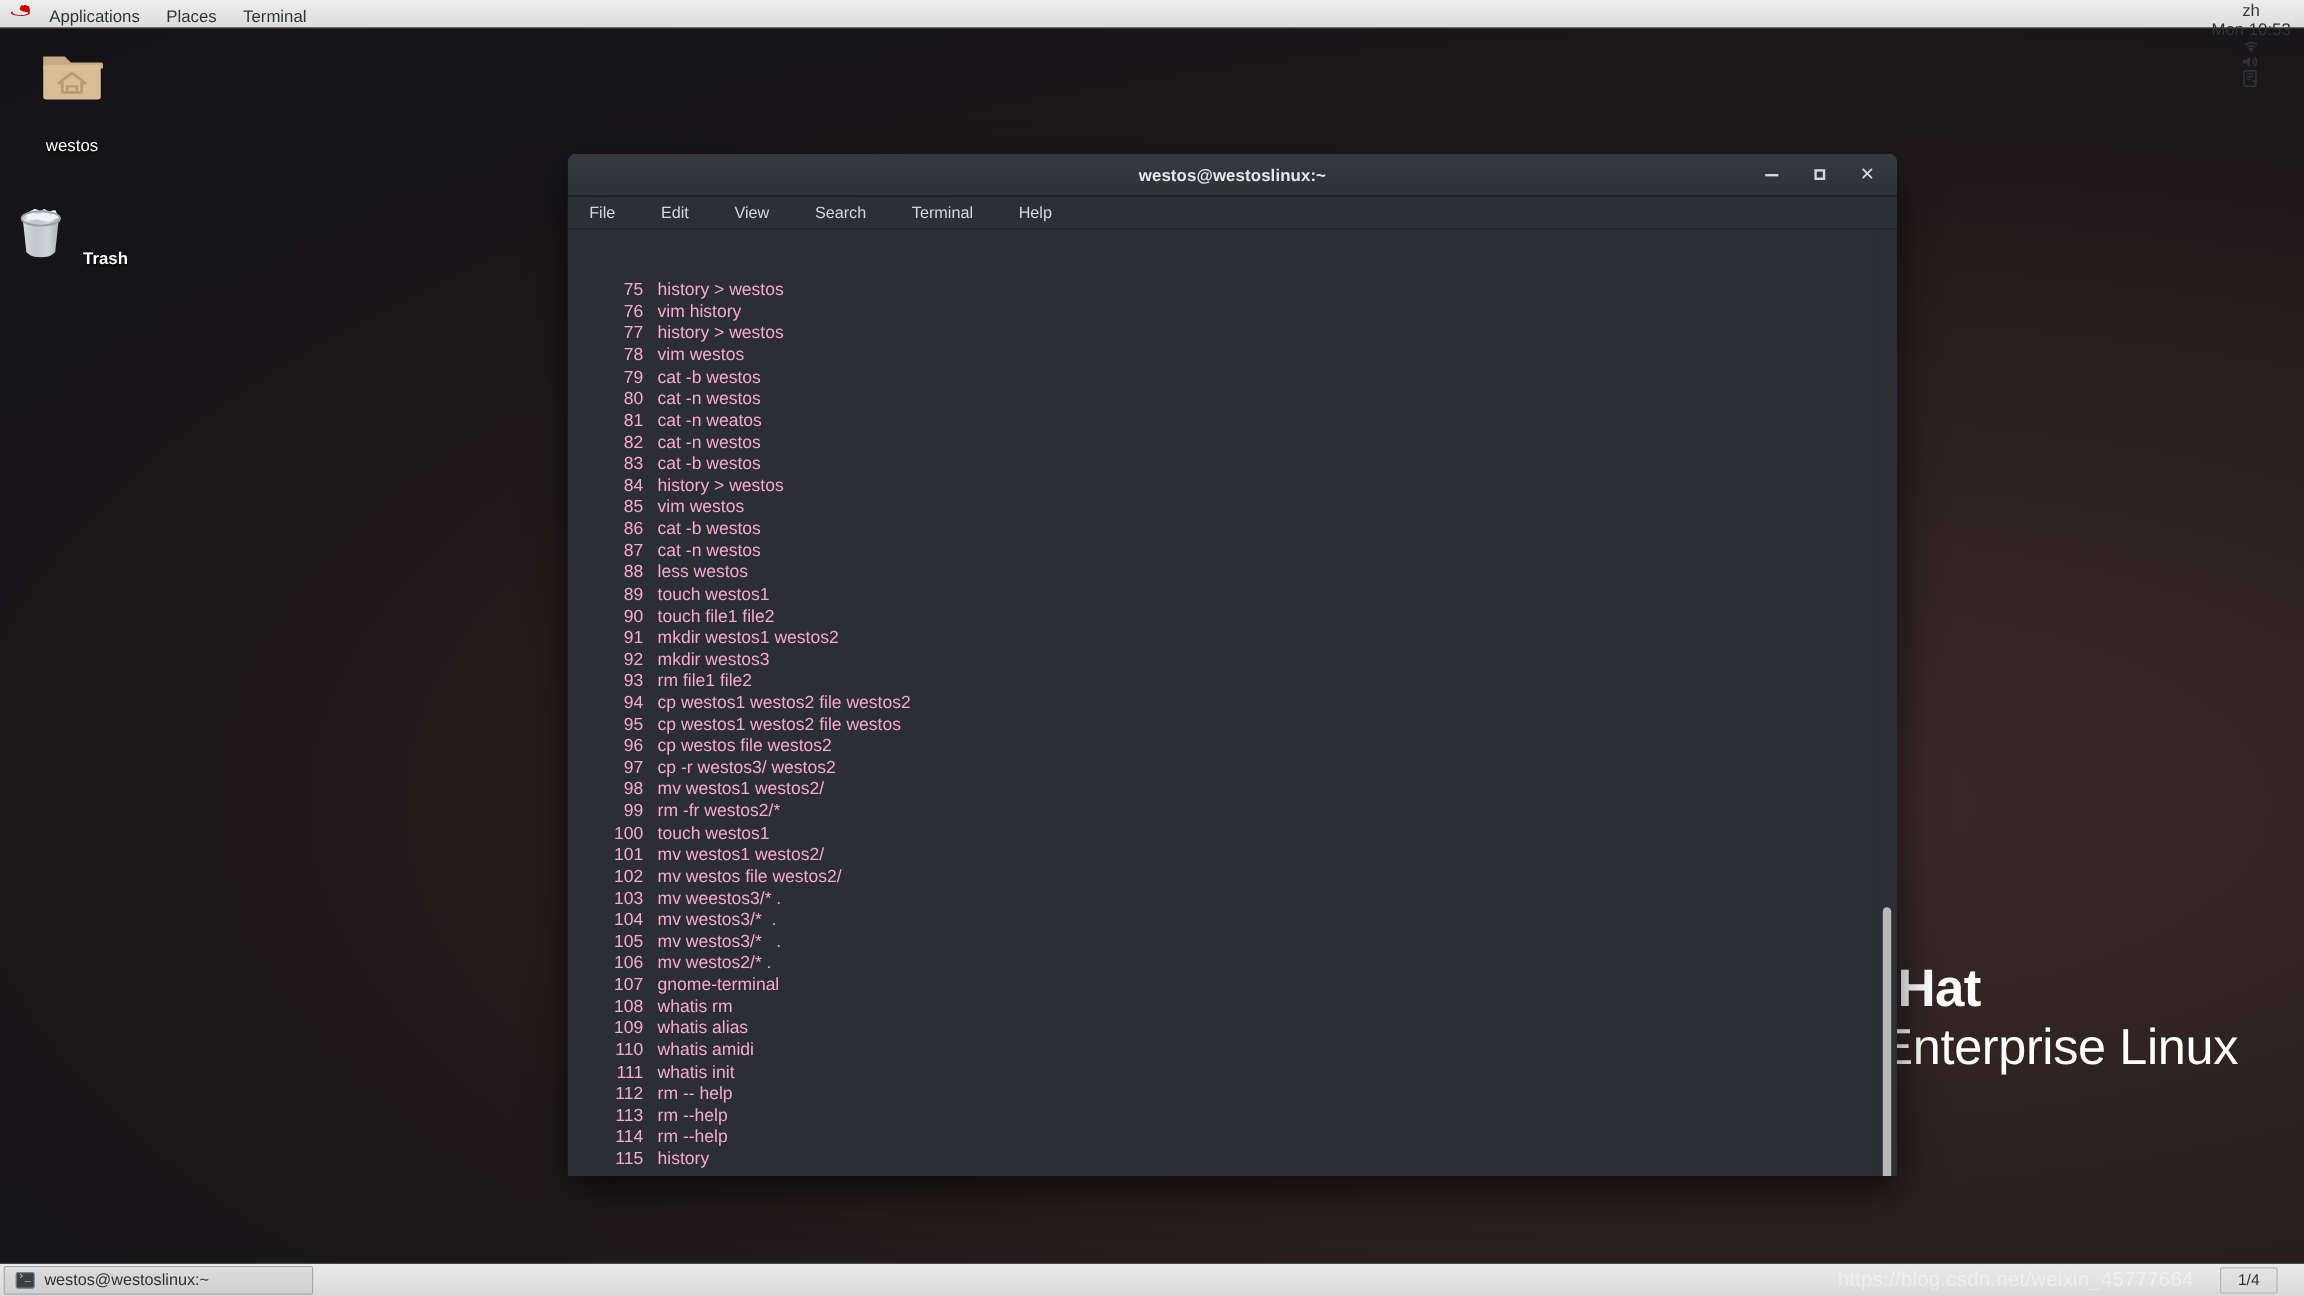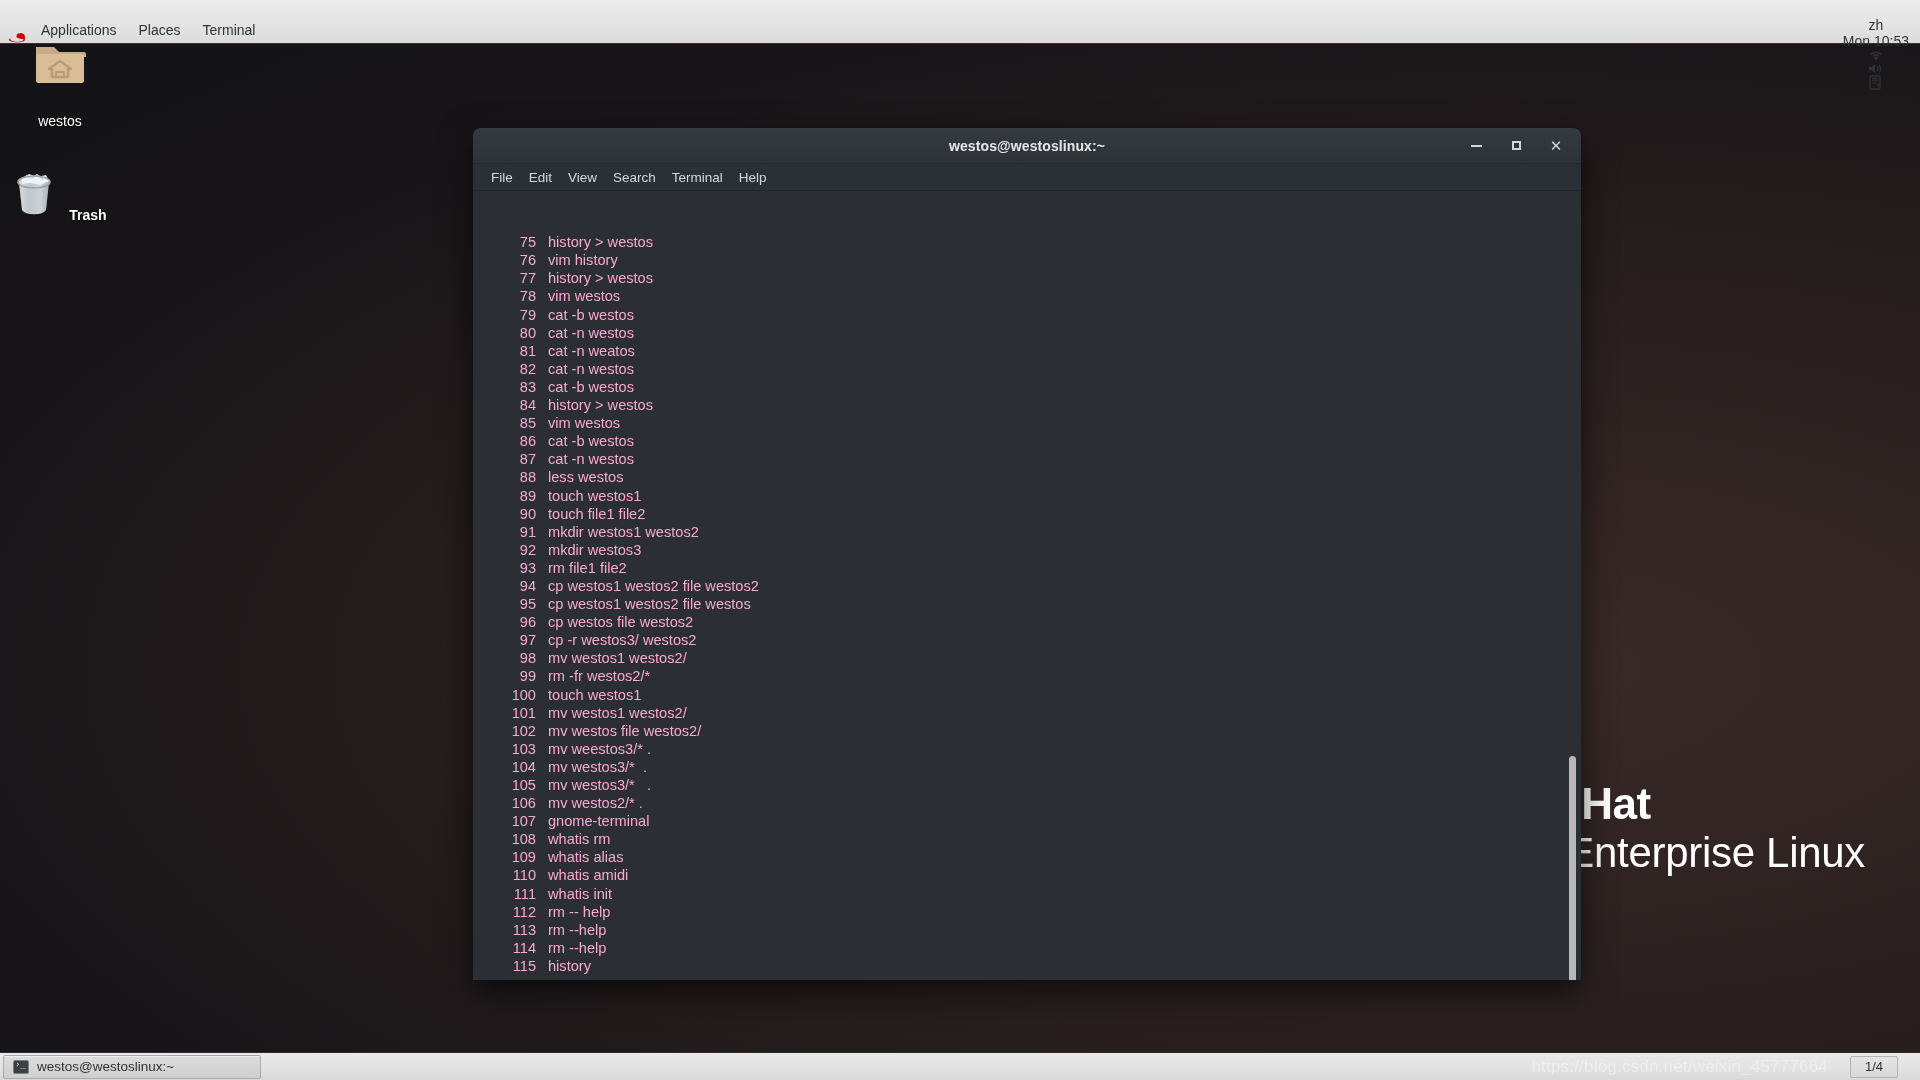--- a/index.html
+++ b/index.html
@@ -10,42 +10,42 @@
   }
 
   
   #desktop{
     position:absolute; inset:0;
     background:
       radial-gradient(ellipse 120% 90% at 78% 62%, #3a2a29 0%, #2a1f1f 38%, #171518 70%, #121216 100%),
       linear-gradient(100deg, #0f0f12 0%, #141317 42%, #2b2020 78%, #33262a 100%);
   }
   #wallpaper-brand{
-    position:absolute; right:55px; bottom:204px;
+    position:absolute; right:55px; bottom:184px;
     text-align:left; color:#ffffff; user-select:none;
     line-height:1.06;
   }
   #wallpaper-brand .bline1{
     font-size:44px; letter-spacing:-0.5px;
   }
   #wallpaper-brand .bline1 .red{ font-weight:700; }
   #wallpaper-brand .bline2{
     font-size:42px; font-weight:300; letter-spacing:-0.3px; margin-top:4px;
   }
   #rh-bar{
     display:inline-block; width:5px; height:34px; background:#d7d7d7;
     vertical-align:-4px; margin-right:10px; border-radius:1px;
   }
 
   
   #top-panel{
-    position:absolute; top:0; left:0; width:1920px; height:44px;
+    position:absolute; top:0; left:0; width:1920px; height:24px;
     background:linear-gradient(#ededed 0%,#e4e4e4 55%,#dcdcdc 100%);
     border-bottom:1px solid #3b2e2c;
-    display:flex; align-items:flex-end; font-size:14px; color:#2e3436;
+    display:flex; align-items:flex-start; font-size:14px; color:#2e3436;
   }
   .tp-item{
     height:26px; display:flex; align-items:center; padding:0 11px;
     cursor:default; white-space:nowrap;
   }
   #redhat-logo{ width:20px; height:14px; margin:0 2px 0 8px; position:relative; }
   #top-right{ margin-left:auto; display:flex; align-items:center; height:26px;flex-direction:column; }
 
   
   .desk-icon{
@@ -83,21 +83,21 @@
   }
   .wbtn{
     width:18px; height:18px; display:flex; align-items:center; justify-content:center;
     color:#d3d7dc; font-size:15px; line-height:1; cursor:default;
   }
   .wbtn .dash{ display:block; width:11px; height:2px; background:#d3d7dc; }
   .wbtn .sq{ display:block; width:9px; height:9px; border:2px solid #d3d7dc; }
 
   #term-menubar{
     height:27px; background:#2b3036; display:flex; align-items:center;
-    padding-left:10px; border-bottom:1px solid #23272c;
+    padding-left:10px; border-bottom:1px solid #23272c;gap:22px;
   }
   .menu-item{
     color:#d6d9dc; font-size:13.5px; padding:3px 8px; cursor:default;
     border-radius:2px;
   }
 
   #term-body{
     flex:1; background:#2b2f34; position:relative; overflow:hidden;
   }
   #term-text{

